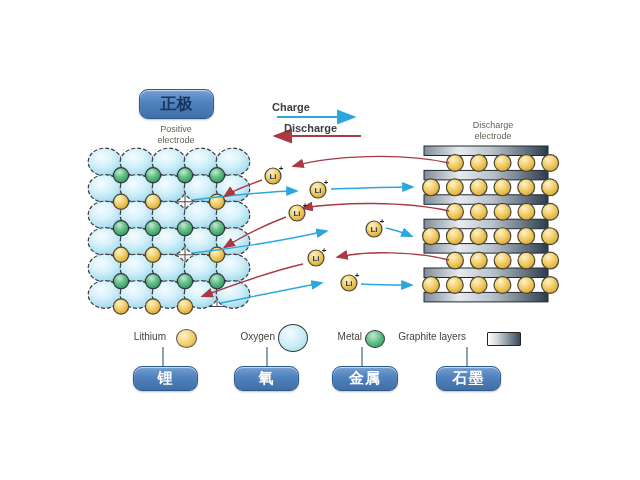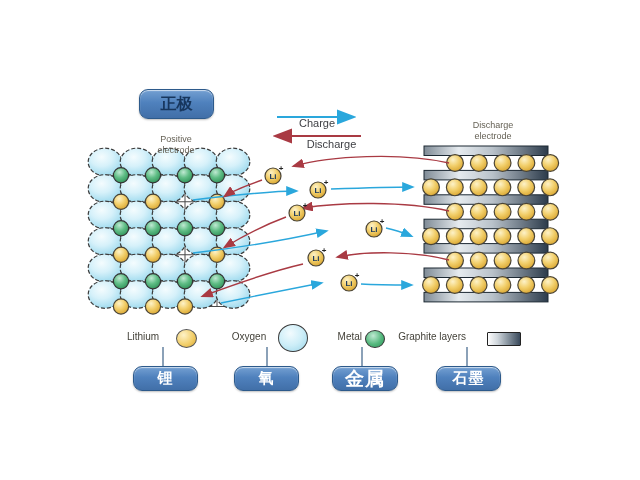--- a/index.html
+++ b/index.html
@@ -9,21 +9,21 @@
 
   
   .chip{position:absolute;display:flex;align-items:center;justify-content:center;
         background:linear-gradient(180deg,#74a0d2 0%,#4f81bd 45%,#416fa8 100%);
         border:1px solid #2d5a8b;border-radius:9px;font-weight:bold;
         box-shadow:inset 0 1px 1px rgba(255,255,255,.65),0 1px 2px rgba(0,0,0,.25);}
   .chip.dark{color:#17365d;font-size:16px;}
   .chip.light{color:#ffffff;font-size:14px;letter-spacing:1px;}
 
   .caption{position:absolute;font-size:9px;line-height:11px;color:#666256;text-align:center;}
-  .flow-label{position:absolute;font-size:11px;font-weight:normal;color:#3f4045;text-align:center;margin-top:16px;}
+  .flow-label{position:absolute;font-size:11px;font-weight:bold;color:#3f4045;}
   .legend-label{position:absolute;font-size:10px;color:#44423a;white-space:nowrap;}
 
   .swatch{position:absolute;border-radius:50%;}
   .swatch.lithium{width:19px;height:17px;border:1px solid #555;
         background:radial-gradient(circle at 35% 30%,#fdf2c8,#f2cf6b 55%,#d9a52f 100%);}
   .swatch.oxygen{width:28px;height:26px;border:1px solid #3c3c3c;
         background:radial-gradient(circle at 40% 32%,#f2fbfe,#cdeef8 50%,#9ad5e9 100%);}
   .swatch.metal{width:18px;height:16px;border:1px solid #333;
         background:radial-gradient(circle at 40% 30%,#bfe9d2,#54b87d 55%,#2e9158 100%);}
   .swatch.graphite{width:32px;height:12px;border-radius:1px;border:1px solid #222;
@@ -217,48 +217,48 @@
         <circle cx="316" cy="258" r="8" class="lit"></circle>
         <text x="316" y="261" class="ion-label">Li</text>
         <text x="324" y="253" class="ion-sup">+</text>
         <circle cx="349" cy="283" r="8" class="lit"></circle>
         <text x="349" y="286" class="ion-label">Li</text>
         <text x="357" y="278" class="ion-sup">+</text>
       </g>
   </svg>
 
   <div class="chip dark" style="left:139px;top:89px;width:73px;height:28px;">正极</div>
-  <div class="caption" style="left:131px;top:134px;width:90px;">
+  <div class="caption" style="left:131px;top:124px;width:90px;">
     <div>Positive</div>
     <div>electrode</div>
   </div>
 
   <div class="flow-label" style="left:272px;top:101px;width:90px;">Charge</div>
   <div class="flow-label" style="left:284px;top:122px;width:95px;">Discharge</div>
 
 
   <div class="caption" style="left:448px;top:120px;width:90px;">
     <div>Discharge</div>
     <div>electrode</div>
   </div>
 
-  <div class="legend-label" style="left:120px;top:331px;width:46px;text-align:center;">Lithium</div>
+  <div class="legend-label" style="left:120px;top:331px;width:46px;text-align:right;">Lithium</div>
   <div class="swatch lithium" style="left:176px;top:329px;"></div>
 
-  <div class="legend-label" style="left:223px;top:331px;width:52px;text-align:center;">Oxygen</div>
+  <div class="legend-label" style="left:223px;top:331px;width:52px;text-align:right;">Oxygen</div>
   <div class="swatch oxygen" style="left:278px;top:324px;"></div>
 
   <div class="legend-label" style="left:326px;top:331px;width:36px;text-align:right;">Metal</div>
   <div class="swatch metal" style="left:365px;top:330px;"></div>
 
   <div class="legend-label" style="left:380px;top:331px;width:86px;text-align:right;">Graphite layers</div>
   <div class="swatch graphite" style="left:487px;top:332px;"></div>
 
   <div class="connector" style="left:162px;top:347px;"></div>
   <div class="connector" style="left:266px;top:347px;"></div>
   <div class="connector" style="left:361px;top:347px;"></div>
   <div class="connector" style="left:466px;top:347px;"></div>
 
   <div class="chip light" style="left:133px;top:366px;width:63px;height:23px;font-size:15px;">锂</div>
   <div class="chip light" style="left:234px;top:366px;width:63px;height:23px;font-size:15px;">氧</div>
-  <div class="chip light" style="left:332px;top:366px;width:64px;height:23px;font-size:19px;">金属</div>
+  <div class="chip light" style="left:332px;top:366px;width:64px;height:23px;font-size:15px;">金属</div>
   <div class="chip light" style="left:436px;top:366px;width:63px;height:23px;font-size:15px;">石墨</div>
 </div>
 
 </body></html>

